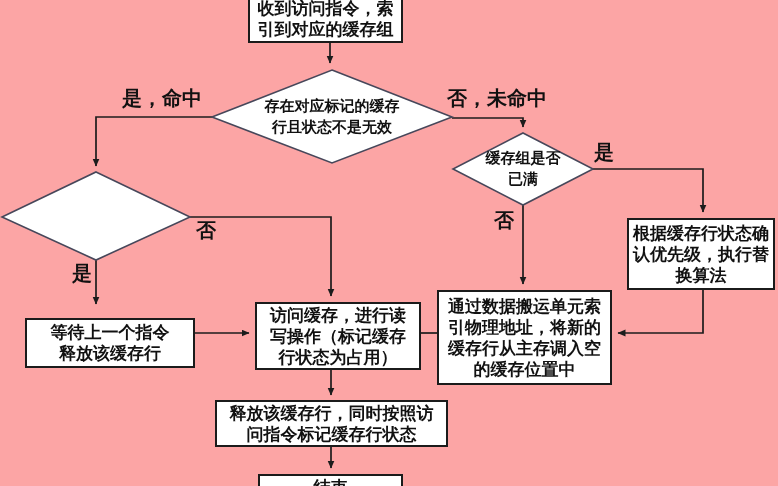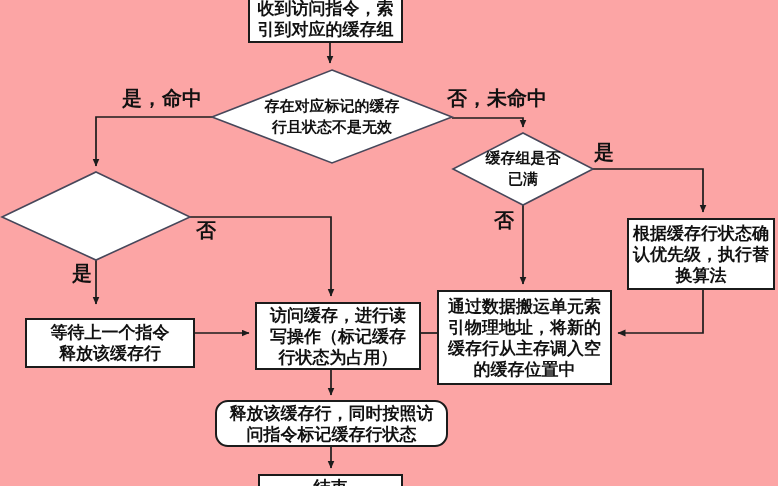--- a/index.html
+++ b/index.html
@@ -73,21 +73,21 @@
 
   <div class="box" style="left:437px; top:290px; width:175px; height:95px;">通过数据搬运单元索
 引物理地址，将新的
 缓存行从主存调入空
 的缓存位置中</div>
 
   <div class="box" style="left:627px; top:218px; width:148px; height:72px;">根据缓存行状态确
 认优先级，执行替
 换算法</div>
 
-  <div class="box" style="left:215px; top:400px; width:233px; height:47px;border-radius:13px;">释放该缓存行，同时按照访
+  <div class="box" style="left:215px; top:400px; width:233px; height:47px;">释放该缓存行，同时按照访
 问指令标记缓存行状态</div>
 
   <div class="box" style="left:258px; top:474px; width:145px; height:42px; align-items:flex-start; padding-top:1px;">结束</div>
 
   <div class="dlabel" style="left:332px; top:116px;">存在对应标记的缓存
 行且状态不是无效</div>
 
 
   <div class="dlabel" style="left:523px; top:168px;">缓存组是否
 已满</div>

